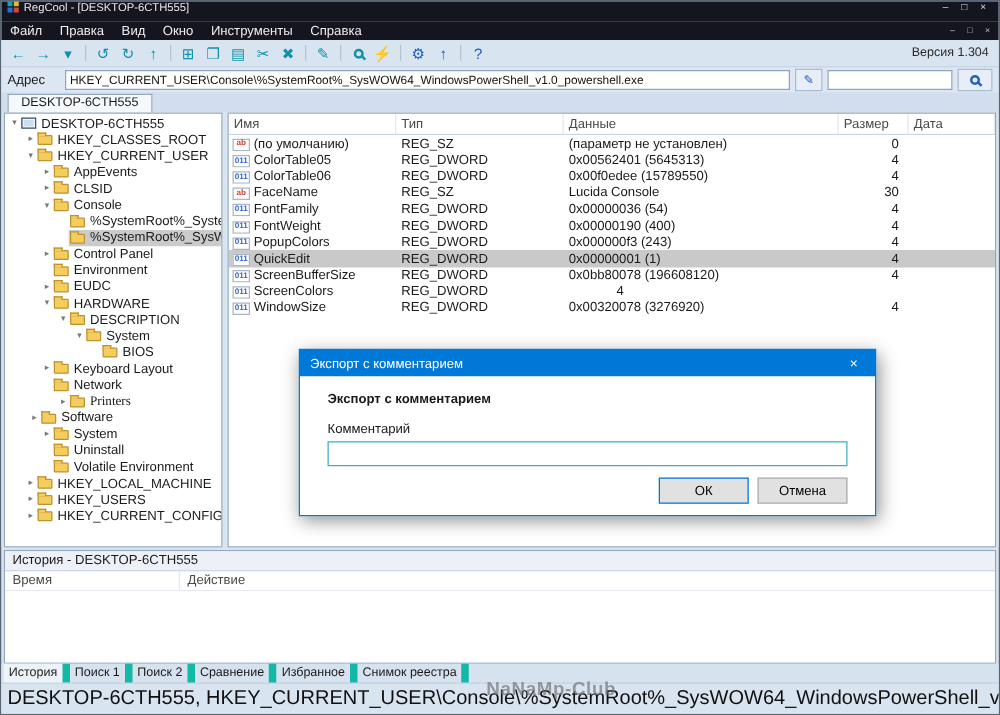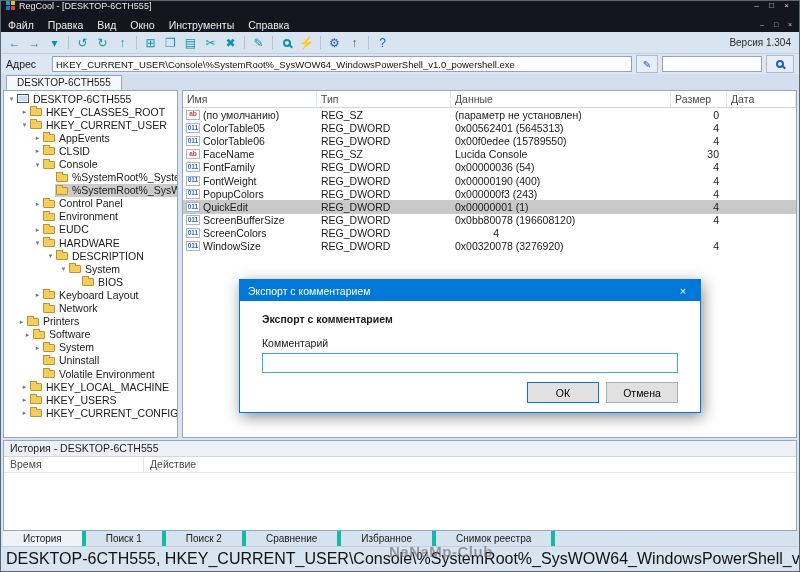--- a/index.html
+++ b/index.html
@@ -56,37 +56,37 @@
 .computer-icon{width:12px;height:9px;border:1px solid #44566b;background:#cadeee;flex:0 0 12px;box-shadow:inset 0 0 0 1px #eef6fc}
 .tree-label{padding-left:4px;font-size:10.5px}
 
 .list-header{height:17px;flex:0 0 17px;display:flex;border-bottom:1px solid #cfd8e2;color:#4a4a4a;font-size:10.5px}
 .hcol{padding:2px 4px;border-right:1px solid #e4e9ef;overflow:hidden;white-space:nowrap}
 .c0{width:134px;flex:0 0 134px}.c1{width:134px;flex:0 0 134px}.c2{width:220px;flex:0 0 220px}.c3{width:56px;flex:0 0 56px}.c4{flex:1}
 .list-body{flex:1;overflow:hidden}
 .list-row{display:flex;align-items:center;height:13.2px;font-size:10.5px;cursor:default}
 .list-row.selected{background:#c9c9c9}
 .cell{padding:0 4px;overflow:hidden;white-space:nowrap}
-.cell.c0{display:flex;align-items:center;padding-left:3px}
+.cell.c0{display:flex;align-items:flex-end;padding-left:3px}
 .cell.c3{text-align:right;padding-right:8px}
 .vicon{width:14px;height:10px;flex:0 0 14px;border:1px solid #aab6c2;background:#fff;font-size:6.5px;font-weight:bold;display:flex;align-items:center;justify-content:center;margin-right:3px;line-height:1}
 .vicon.sz{color:#cc4433}
 .vicon.dword{color:#3366cc}
 
 
 .history{height:91px;margin:2px 2px 0;background:#fff;border:1px solid #93a9c0;display:flex;flex-direction:column;overflow:hidden}
 .hist-title{height:16px;flex:0 0 16px;background:#edf1f7;border-bottom:1px solid #cfd8e2;padding:1px 6px;font-size:10.5px}
 .hist-cols{height:16px;flex:0 0 16px;display:flex;border-bottom:1px solid #e4e9ef;color:#4a4a4a;font-size:10.5px}
 .h0{width:140px;flex:0 0 140px;padding:1px 6px;border-right:1px solid #e4e9ef}
 .h1{flex:1;padding:1px 6px}
 .hist-body{flex:1;background:#fff}
 
 
 .bottomtabs{height:15px;display:flex;align-items:stretch;background:#d7e2ef;padding:0 2px;font-size:10px}
-.btab{display:flex;align-items:center;padding:0 20px;border-right:4px solid #14b8a6;cursor:default}
+.btab{display:flex;align-items:center;padding:0 4px;border-right:6px solid #14b8a6;cursor:default}
 .btab.active{background:#eef3f9}
 .statusbar{height:27px;background:#d9e4f1;border-top:1px solid #c3d0e0;padding:3px 5px;font-size:16px;color:#111;white-space:nowrap;overflow:hidden}
 .watermark{position:absolute;left:388px;top:542px;font-size:15px;font-weight:bold;color:#6f6f6f;opacity:.65;letter-spacing:.5px;pointer-events:none;z-index:20}
 
 
 .dialog{position:absolute;left:238px;top:278px;width:462px;background:#fff;border:1px solid #0078d7;box-shadow:2px 4px 14px rgba(0,0,0,.45);z-index:10}
 .dlg-title{height:21px;background:#0078d7;color:#fff;display:flex;align-items:center;padding-left:8px;font-size:10.5px}
 .dlg-close{margin-left:auto;width:34px;height:100%;display:flex;align-items:center;justify-content:center;font-size:11px;cursor:default}
 .dlg-body{padding:12px 22px 9px}
 .dlg-heading{font-weight:bold;font-size:10.5px}
@@ -293,21 +293,21 @@
             <span class="tree-label">Keyboard Layout</span>
           </span>
         </div>
         <div class="tree-row" style="padding-left: 29px;">
           <span class="expander"></span>
           <span class="tree-wrap">
             <span class="folder-icon"></span>
             <span class="tree-label">Network</span>
           </span>
         </div>
-        <div class="tree-row" style="padding-left: 13px;">
+        <div class="tree-row" style="padding-left: 42px; font-family: Liberation Serif, serif;">
           <span class="expander">▸</span>
           <span class="tree-wrap">
             <span class="folder-icon"></span>
             <span class="tree-label">Printers</span>
           </span>
         </div>
         <div class="tree-row" style="padding-left: 19px;">
           <span class="expander">▸</span>
           <span class="tree-wrap">
             <span class="folder-icon"></span>

